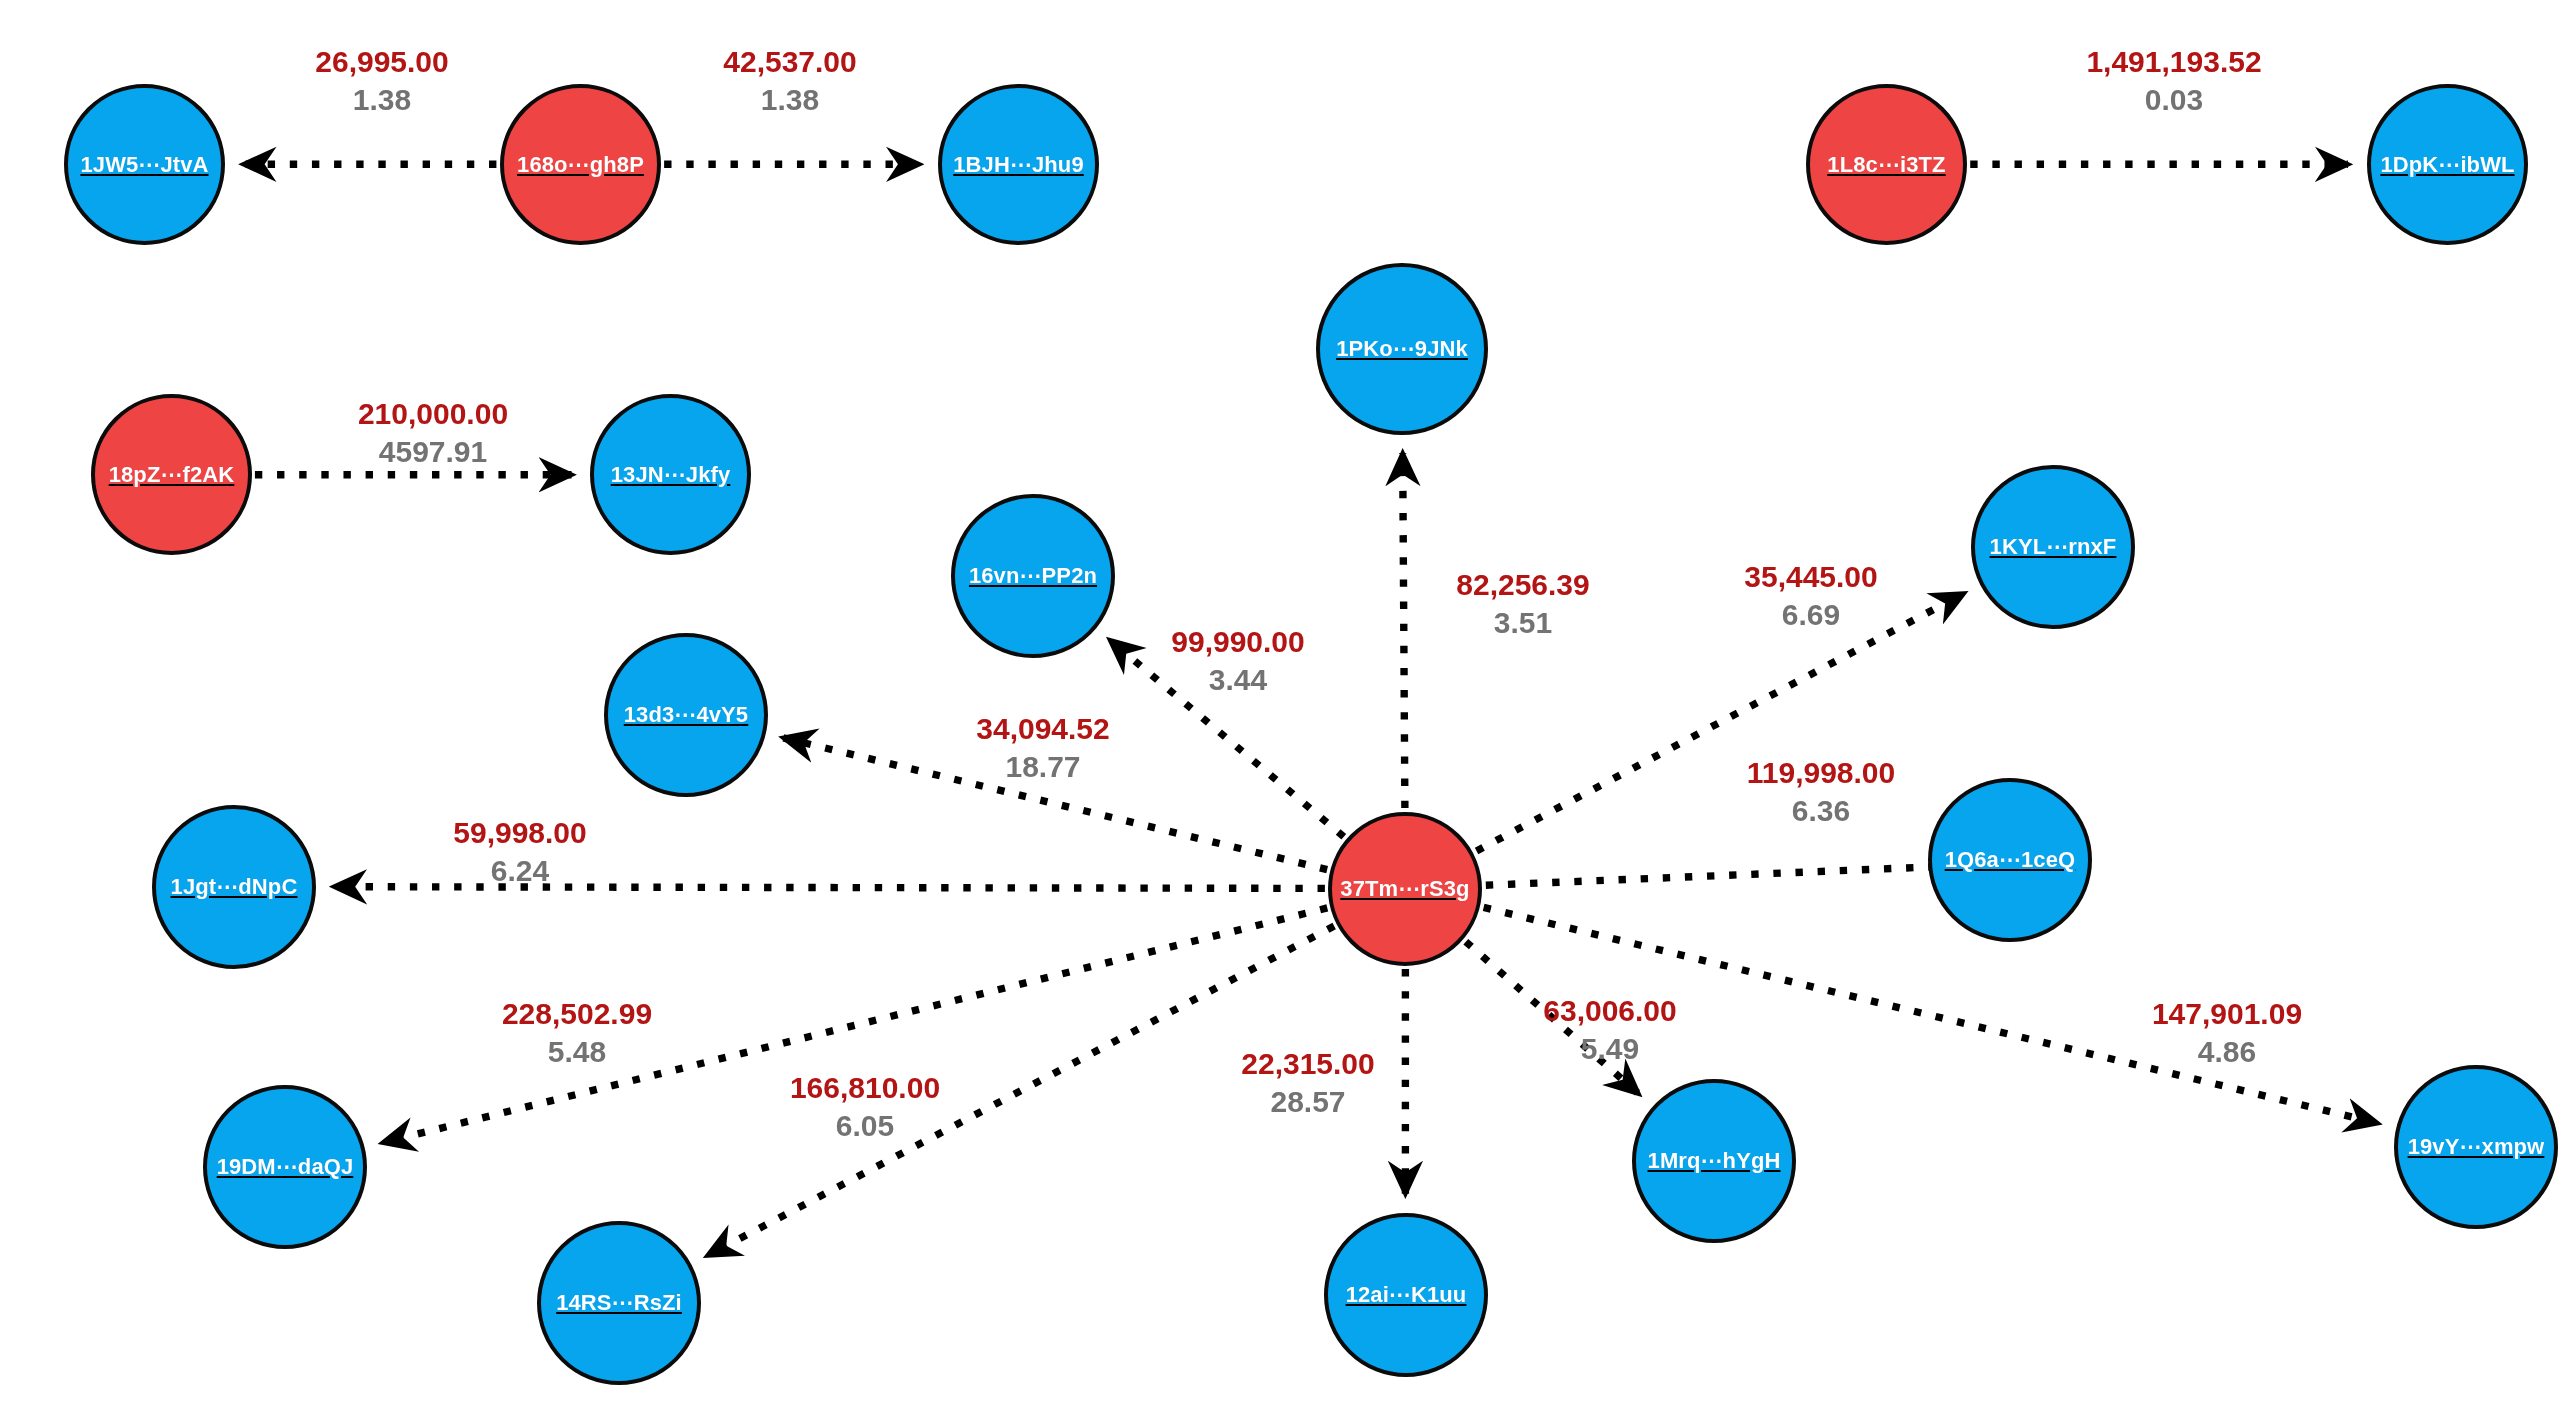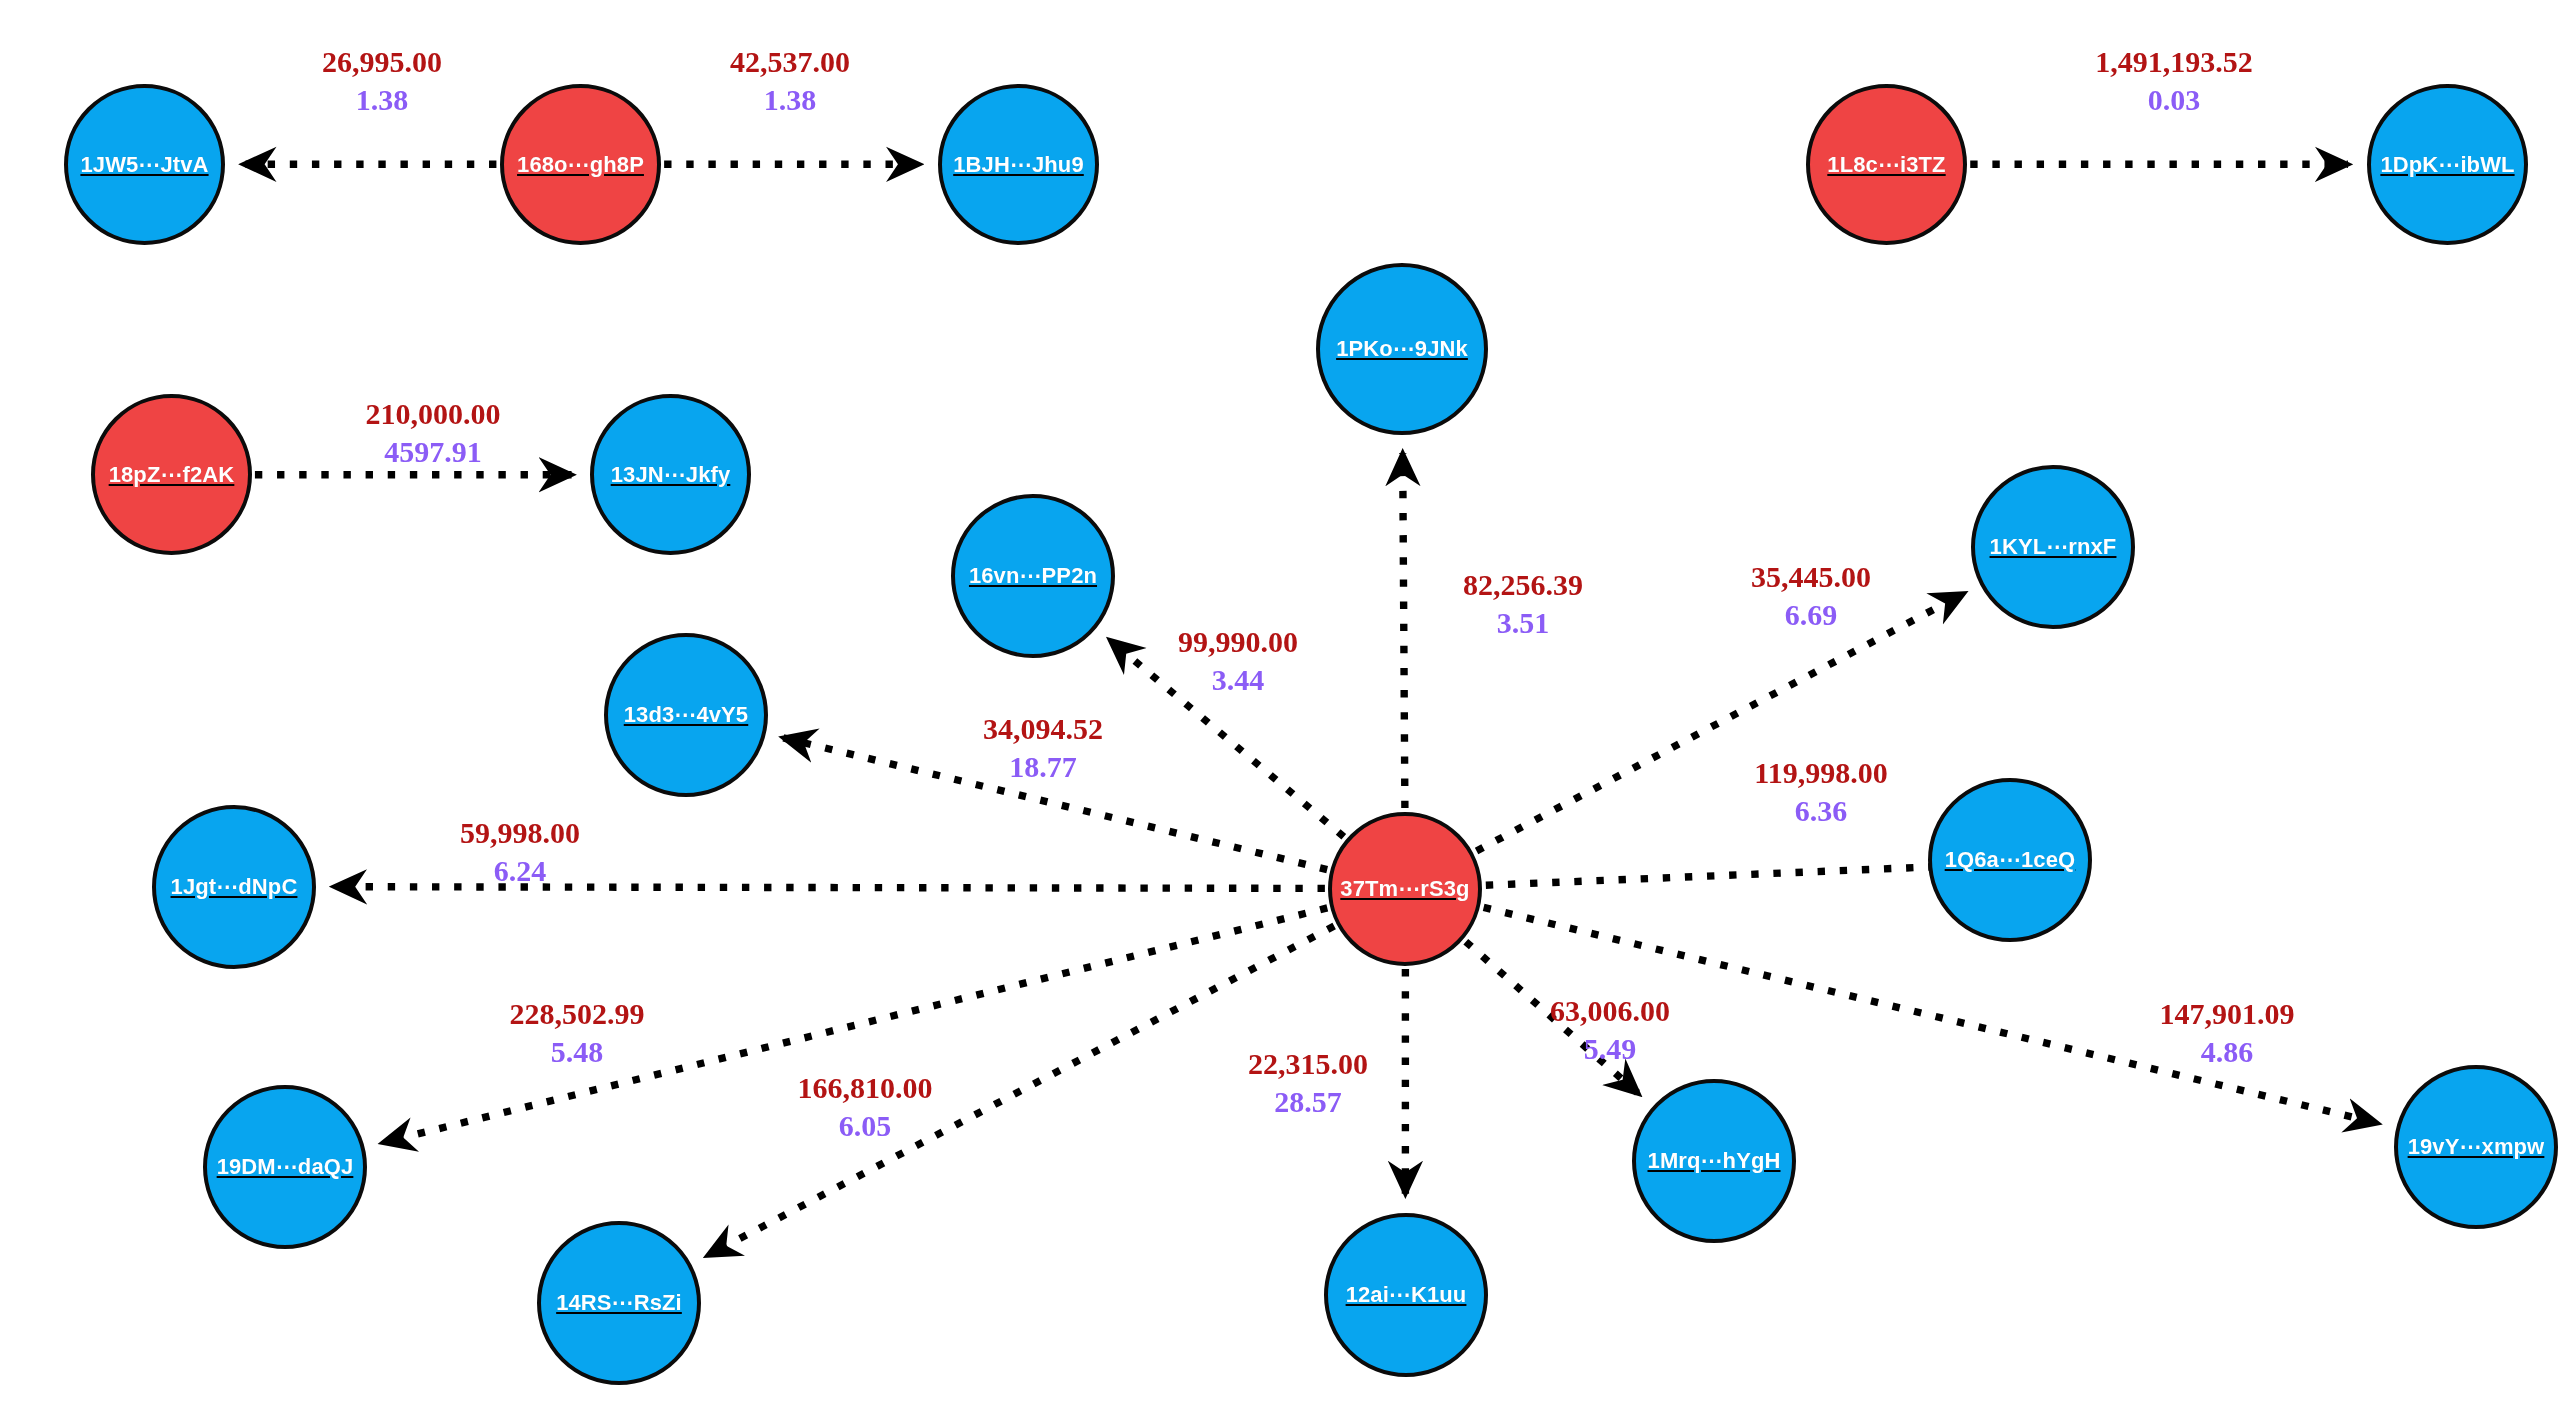--- a/index.html
+++ b/index.html
@@ -44,33 +44,33 @@
     font-size: 22px;
     letter-spacing: 0.1px;
     white-space: nowrap;
     font-family: "Liberation Sans", sans-serif;
     text-shadow: 0 0 0.7px rgba(0,0,0,0.18);
   }
   .edge-label {
     position: absolute;
     text-align: center;
     white-space: nowrap;
-    font-family: Liberation Serif, serif;
+    font-family: Liberation Sans, sans-serif;
     font-weight: bold;
     line-height: 1.28;
     transform: translate(-50%, -50%);
   }
   .edge-amount {
     display: block;
     color: #b31414;
     font-size: 30px;
   }
   .edge-fee {
     display: block;
-    color: #8b5cf6;
+    color: #737373;
     font-size: 30px;
   }
 </style>
 </head>
 <body>
 
 <div id="graph-root">
   <svg id="edge-layer" viewBox="0 0 3840 2119" preserveAspectRatio="none">
       <defs>
         <marker id="arrowhead" viewBox="0 0 10 10" refX="8.6" refY="5" markerWidth="5.2" markerHeight="5.2" orient="auto-start-reverse">

